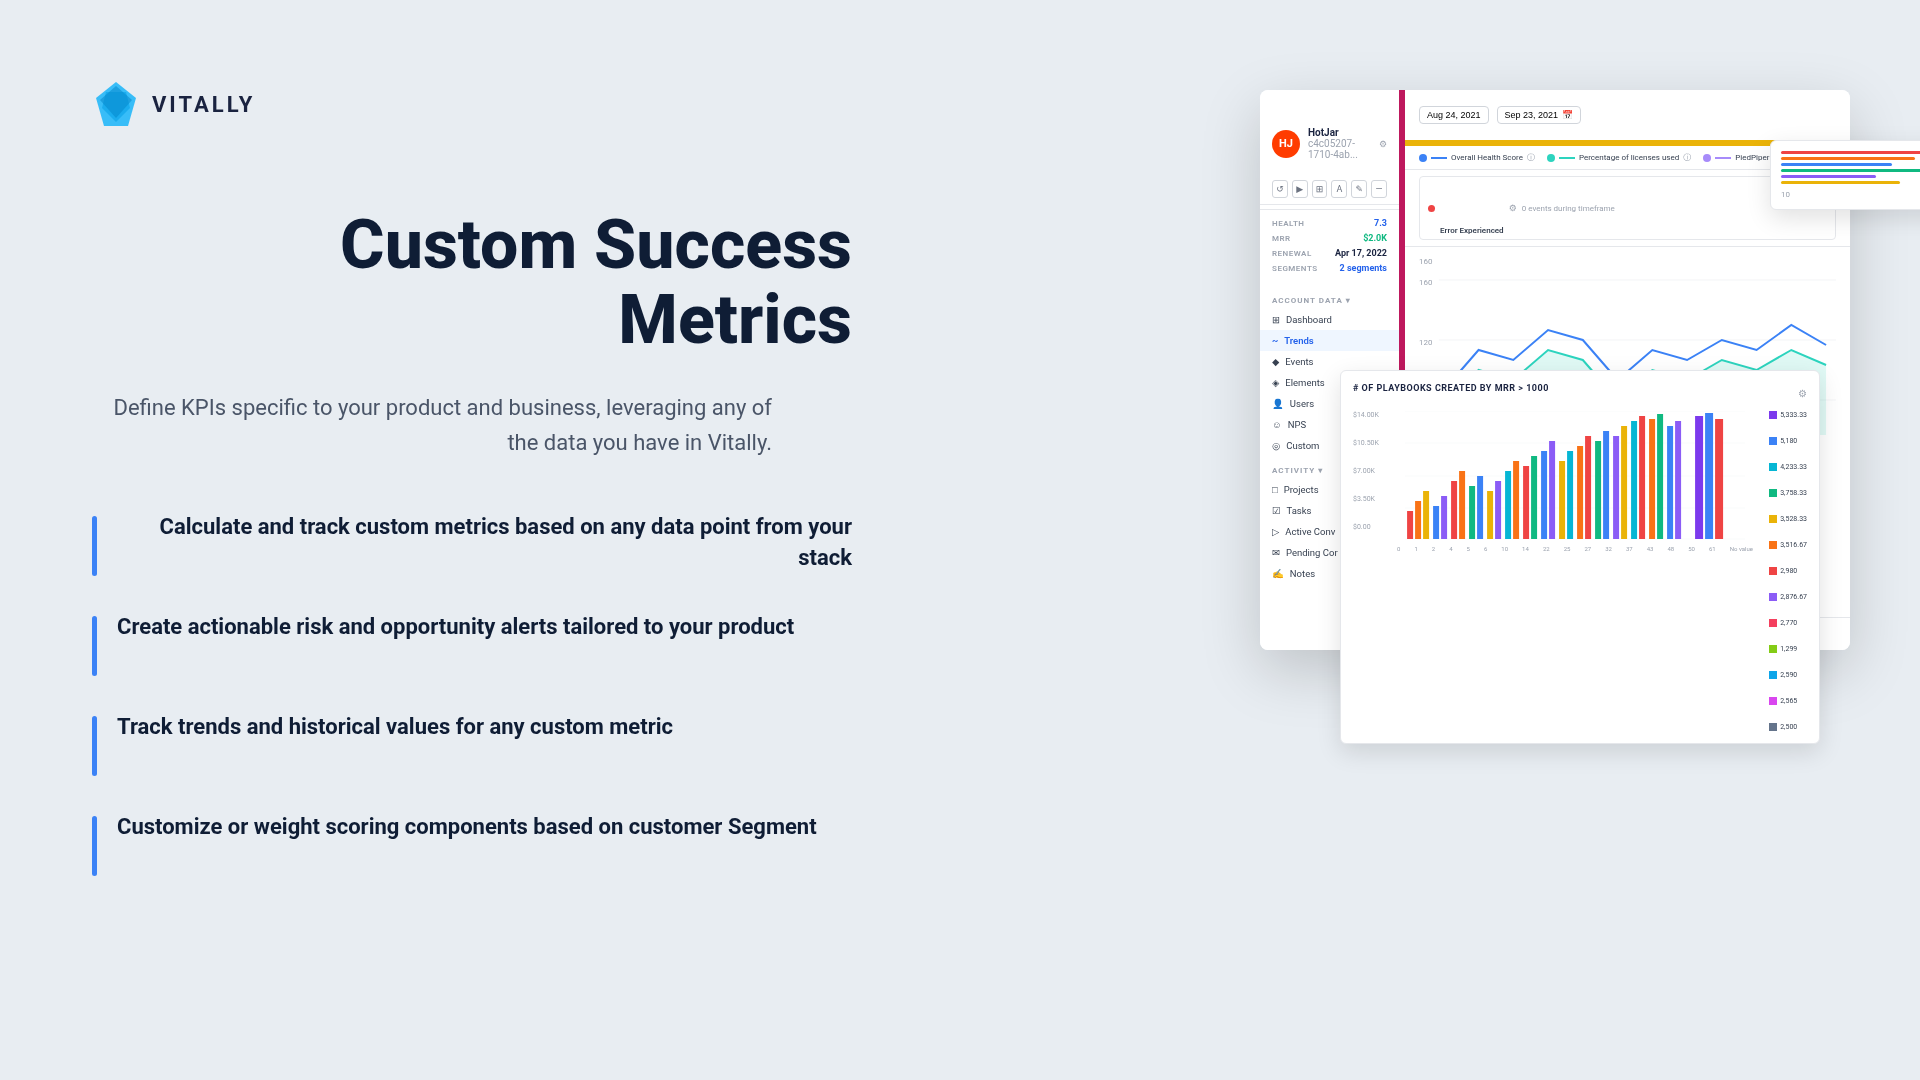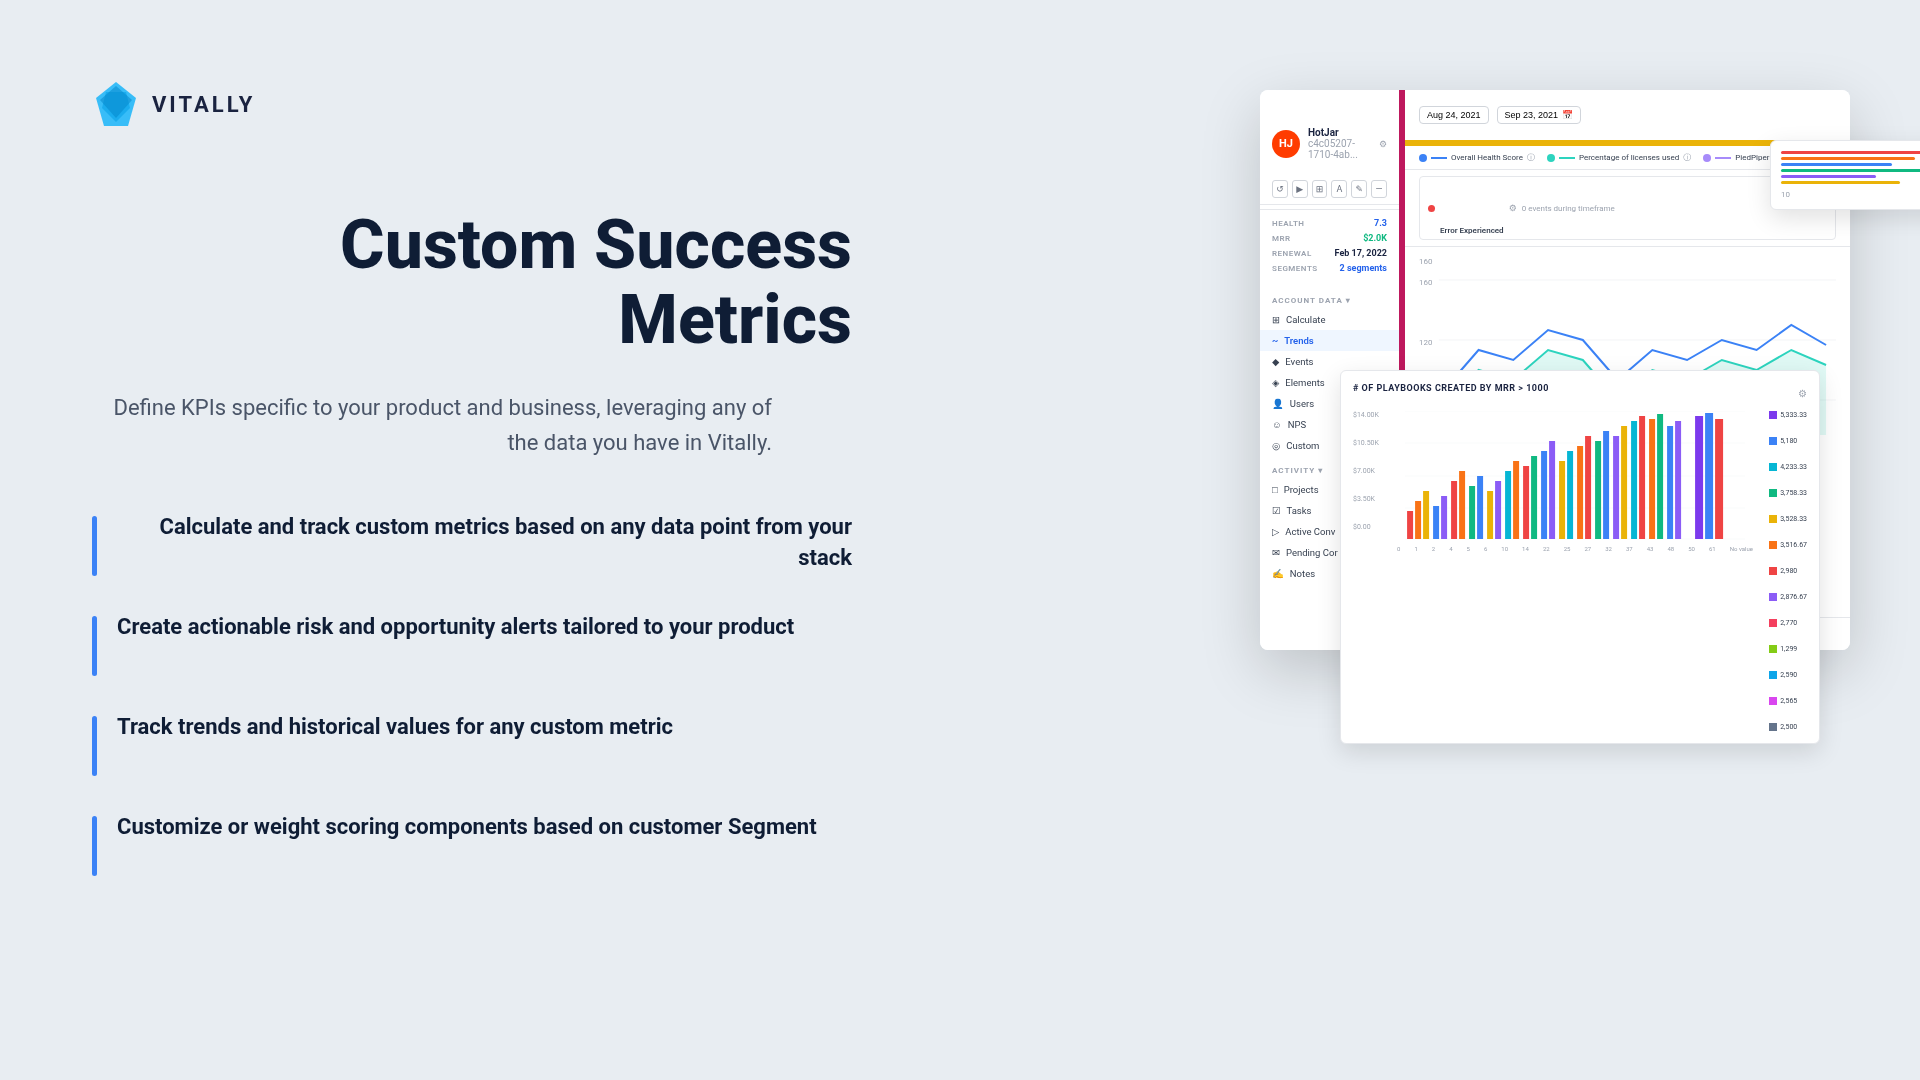--- a/index.html
+++ b/index.html
@@ -488,33 +488,33 @@
         <div class="metric-row">
           <span class="metric-label">HEALTH</span>
           <span class="metric-value blue">7.3</span>
         </div>
         <div class="metric-row">
           <span class="metric-label">MRR</span>
           <span class="metric-value green">$2.0K</span>
         </div>
         <div class="metric-row">
           <span class="metric-label">RENEWAL</span>
-          <span class="metric-value">Feb 17, 2022</span>
+          <span class="metric-value">Apr 17, 2022</span>
         </div>
         <div class="metric-row">
           <span class="metric-label">SEGMENTS</span>
           <span class="metric-value blue">2 segments</span>
         </div>
       </div>
 
       <div class="sidebar-section-label">ACCOUNT DATA ▾</div>
 
       <div class="sidebar-item">
         <span>⊞</span>
-        <span>Calculate</span>
+        <span>Dashboard</span>
       </div>
       <div class="sidebar-item active">
         <span>~</span>
         <span>Trends</span>
       </div>
       <div class="sidebar-item">
         <span>◆</span>
         <span>Events</span>
       </div>
       <div class="sidebar-item">

